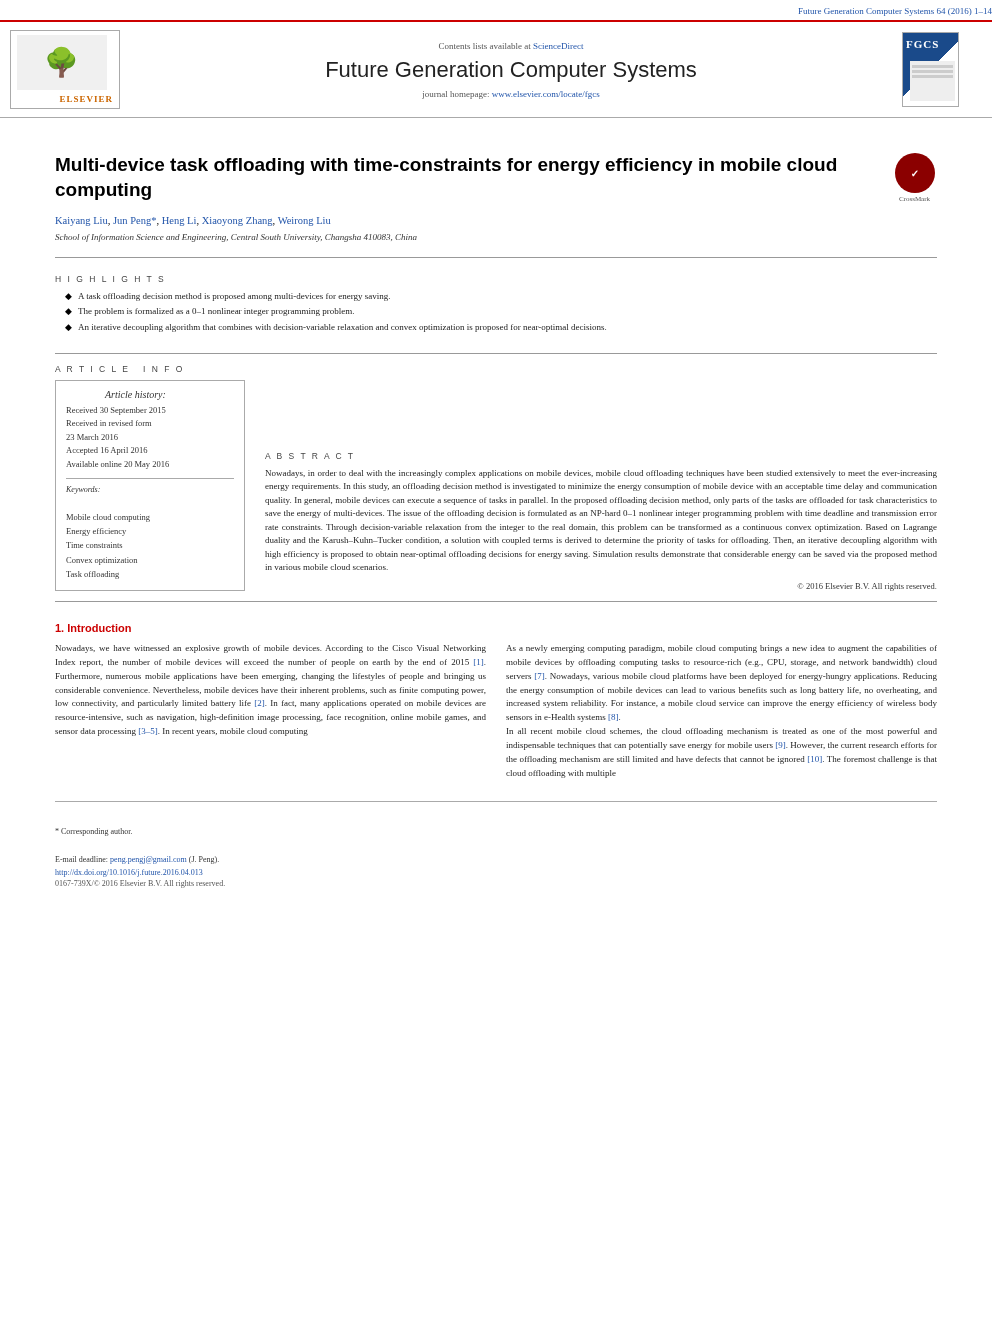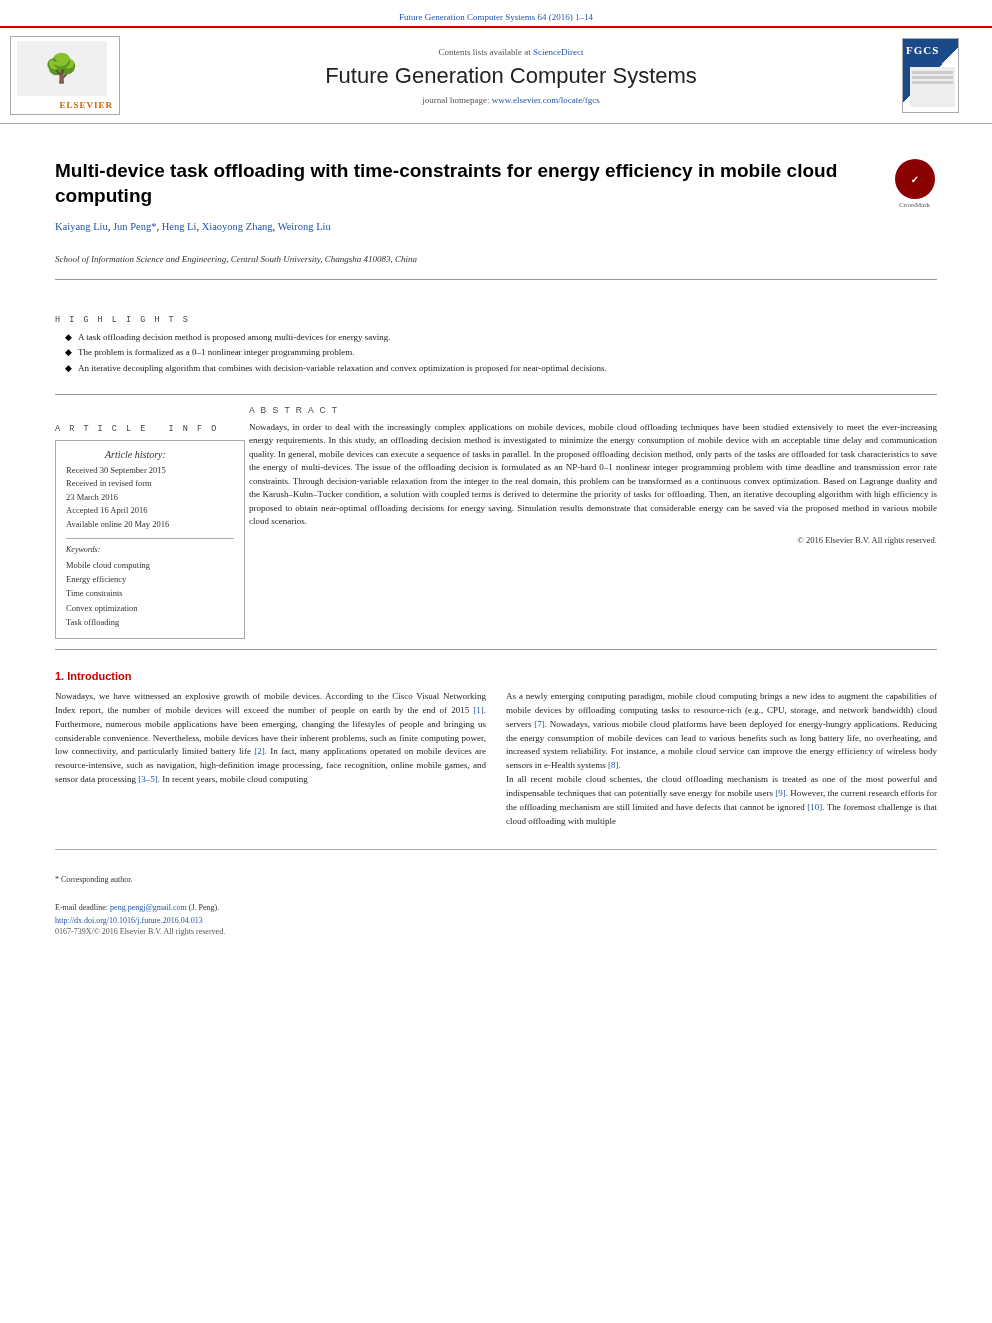--- a/index.html
+++ b/index.html
@@ -7,22 +7,22 @@
       background: #fff;
       font-family: 'Times New Roman', Times, serif;
       font-size: 10px;
       color: #000;
       width: 992px;
       min-height: 1323px;
     }
 
     
     .top-journal-link {
-      text-align: center;
-      padding: 12px 0 4px;
+      text-align: right;
+      padding: 6px 0 4px;
       font-size: 9px;
       color: #2255aa;
     }
 
     
     .header-bar {
       border-top: 2px solid #c00;
       border-bottom: 1px solid #aaa;
       display: flex;
       align-items: center;
@@ -152,21 +152,21 @@
     .crossmark-text {
       font-size: 7px;
       color: #555;
       display: block;
       margin-top: 2px;
     }
 
     
     .authors-line {
       font-size: 10.5px;
-      margin-bottom: 19px;
+      margin-bottom: 3px;
       line-height: 1.5;
     }
     .author-link {
       color: #2255aa;
       text-decoration: none;
       font-weight: normal;
     }
     .affiliation-line {
       font-size: 9px;
       color: #333;
@@ -185,22 +185,21 @@
     .highlights-section {
       margin: 8px 0;
       padding: 8px 0;
     }
     .section-label {
       font-size: 8.5px;
       letter-spacing: 2px;
       text-transform: uppercase;
       color: #444;
       margin-bottom: 6px;
-      font-family: Liberation Mono, monospace;
-      margin-top: 19px;
+      font-family: Liberation Sans, sans-serif;
     }
     .highlights-list {
       list-style: none;
       padding-left: 10px;
     }
     .highlights-list li {
       font-size: 9px;
       color: #222;
       margin-bottom: 3px;
       display: flex;
@@ -210,22 +209,23 @@
     .bullet-diamond {
       color: #000;
       margin-right: 6px;
       flex-shrink: 0;
       font-size: 9px;
     }
 
     
     .two-col-section {
       display: flex;
-      gap: 4px;
+      gap: 20px;
       margin: 10px 0;
+      align-items: flex-end;
     }
     .col-left {
       width: 190px;
       flex-shrink: 0;
     }
     .col-right {
       flex: 1;
     }
 
     
@@ -247,21 +247,21 @@
     }
     .info-divider {
       border: none;
       border-top: 1px solid #aaa;
       margin: 6px 0;
     }
     .keywords-label {
       font-size: 8px;
       font-style: italic;
       color: #333;
-      margin-bottom: 4px;
+      margin-bottom: 16px;
     }
     .keyword-item {
       font-size: 8.5px;
       color: #333;
       line-height: 1.7;
     }
 
     
     .abstract-label {
       font-size: 8.5px;

